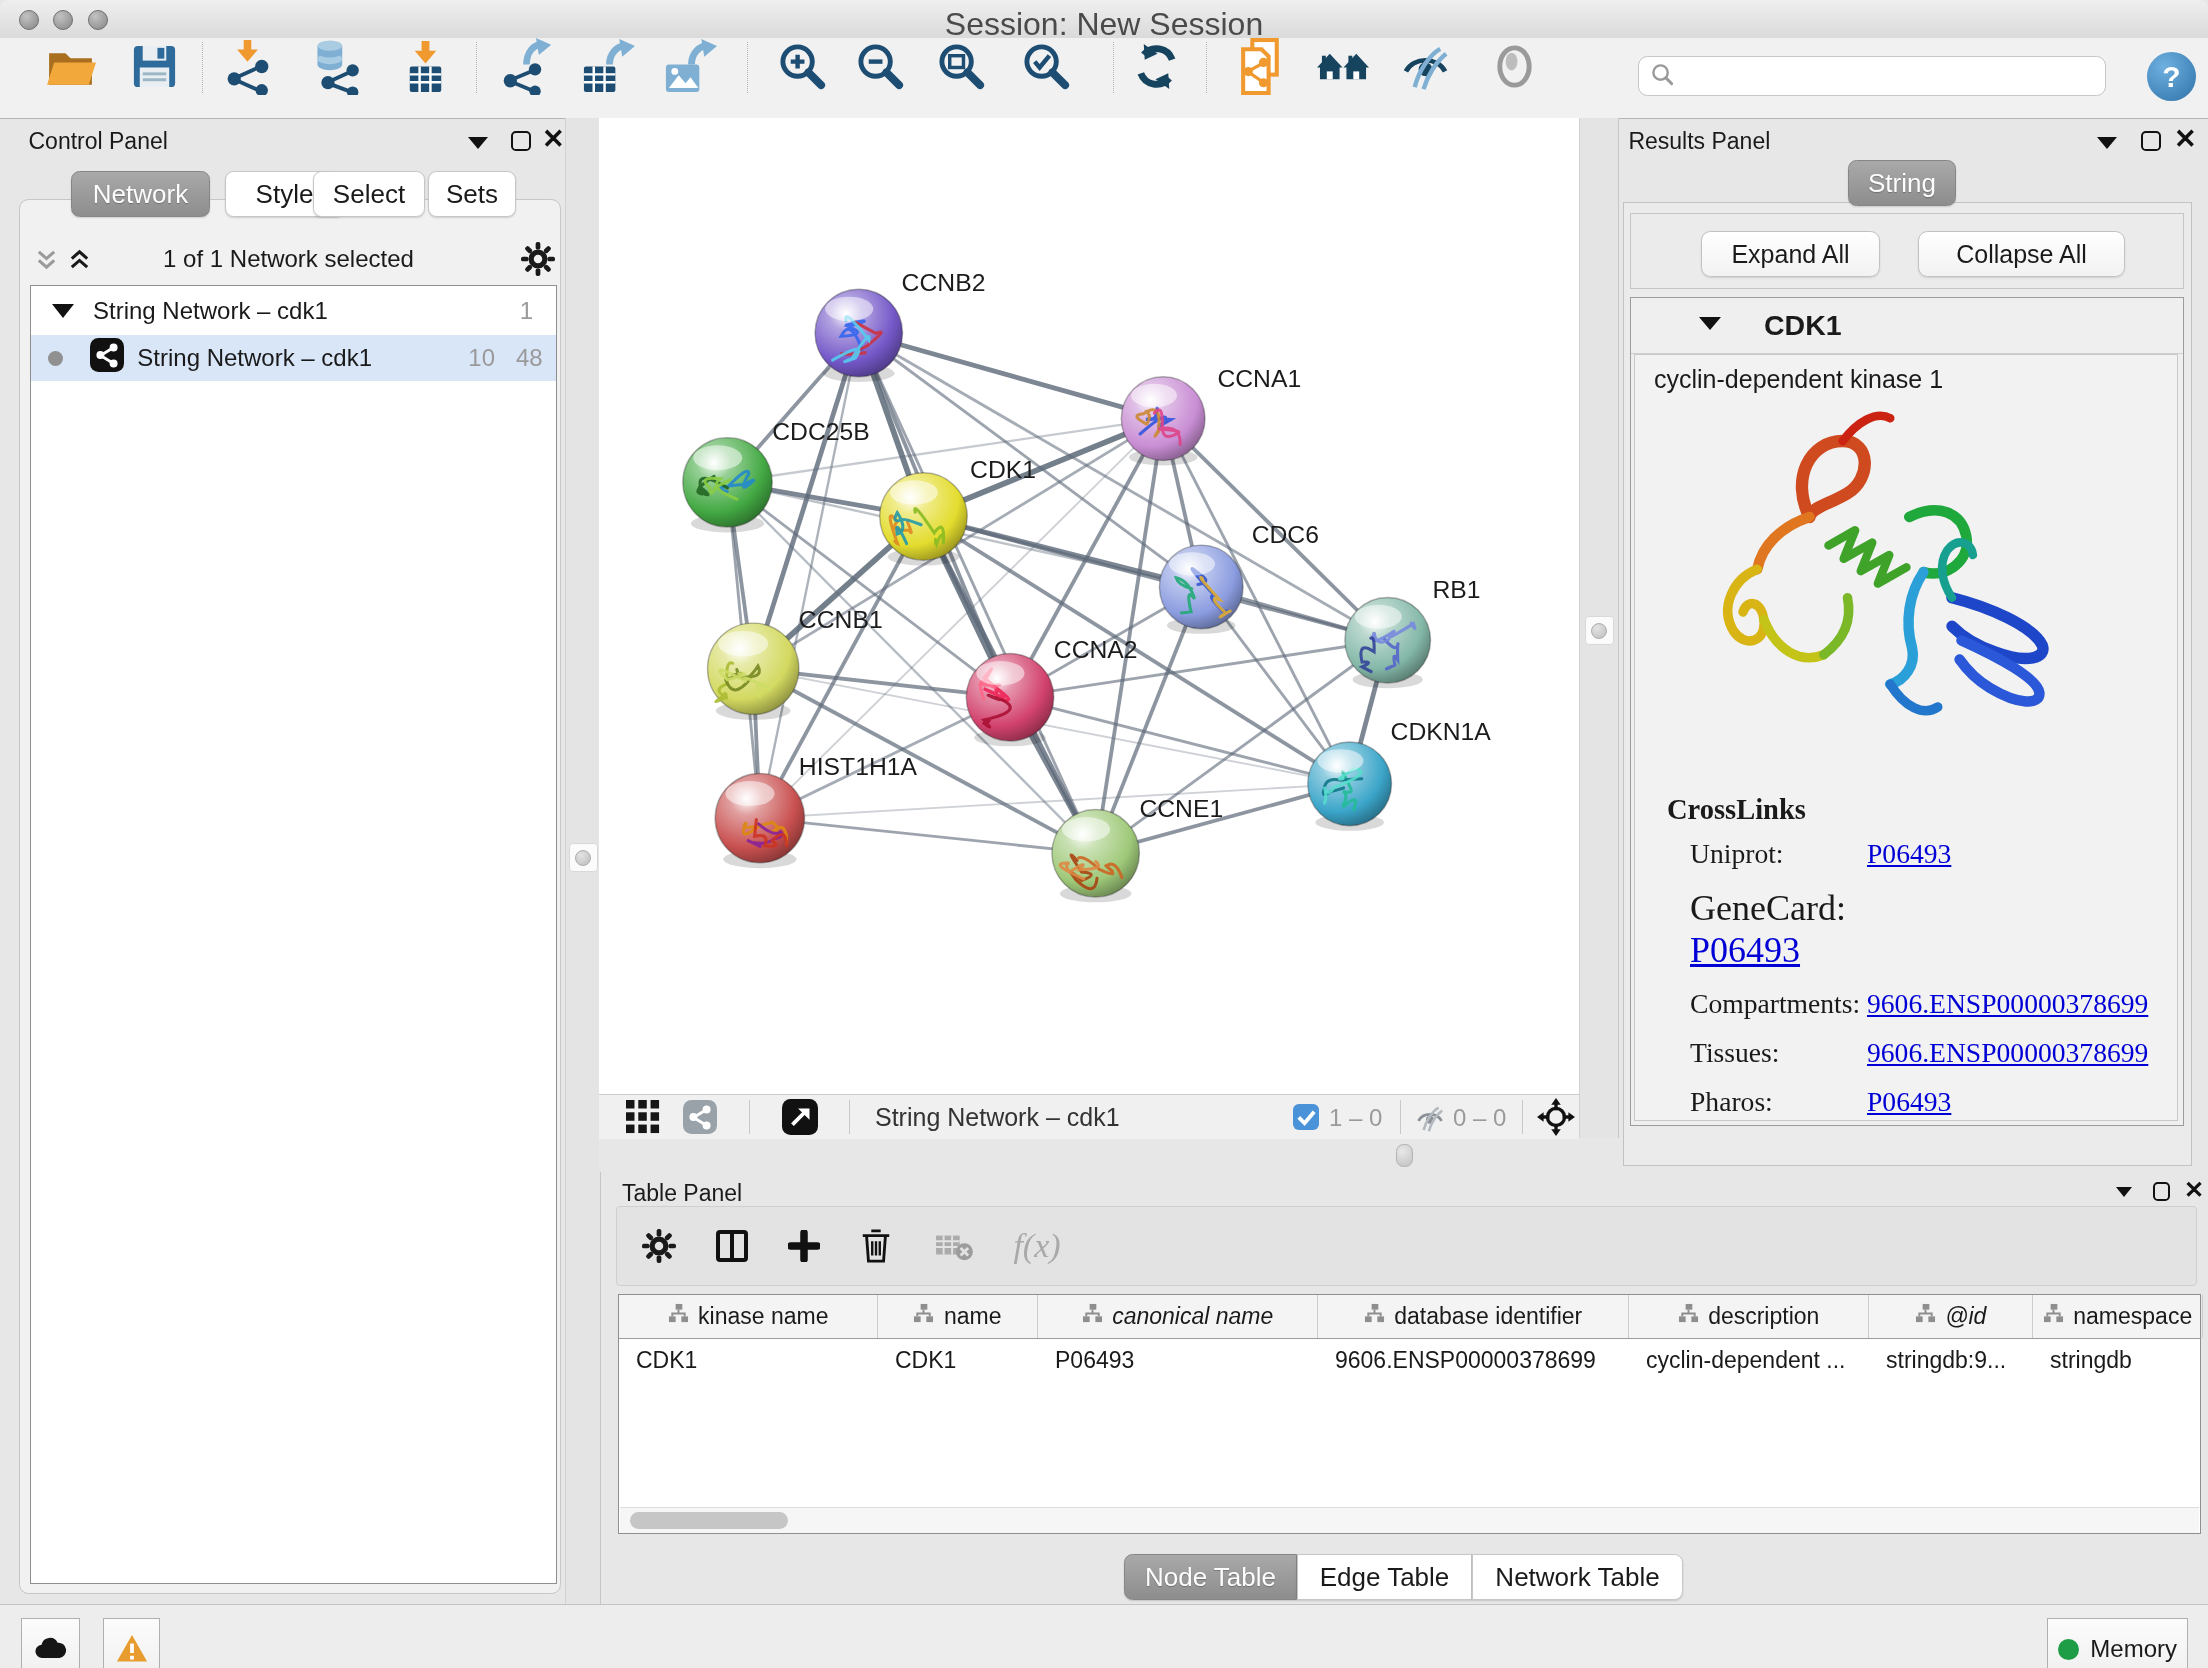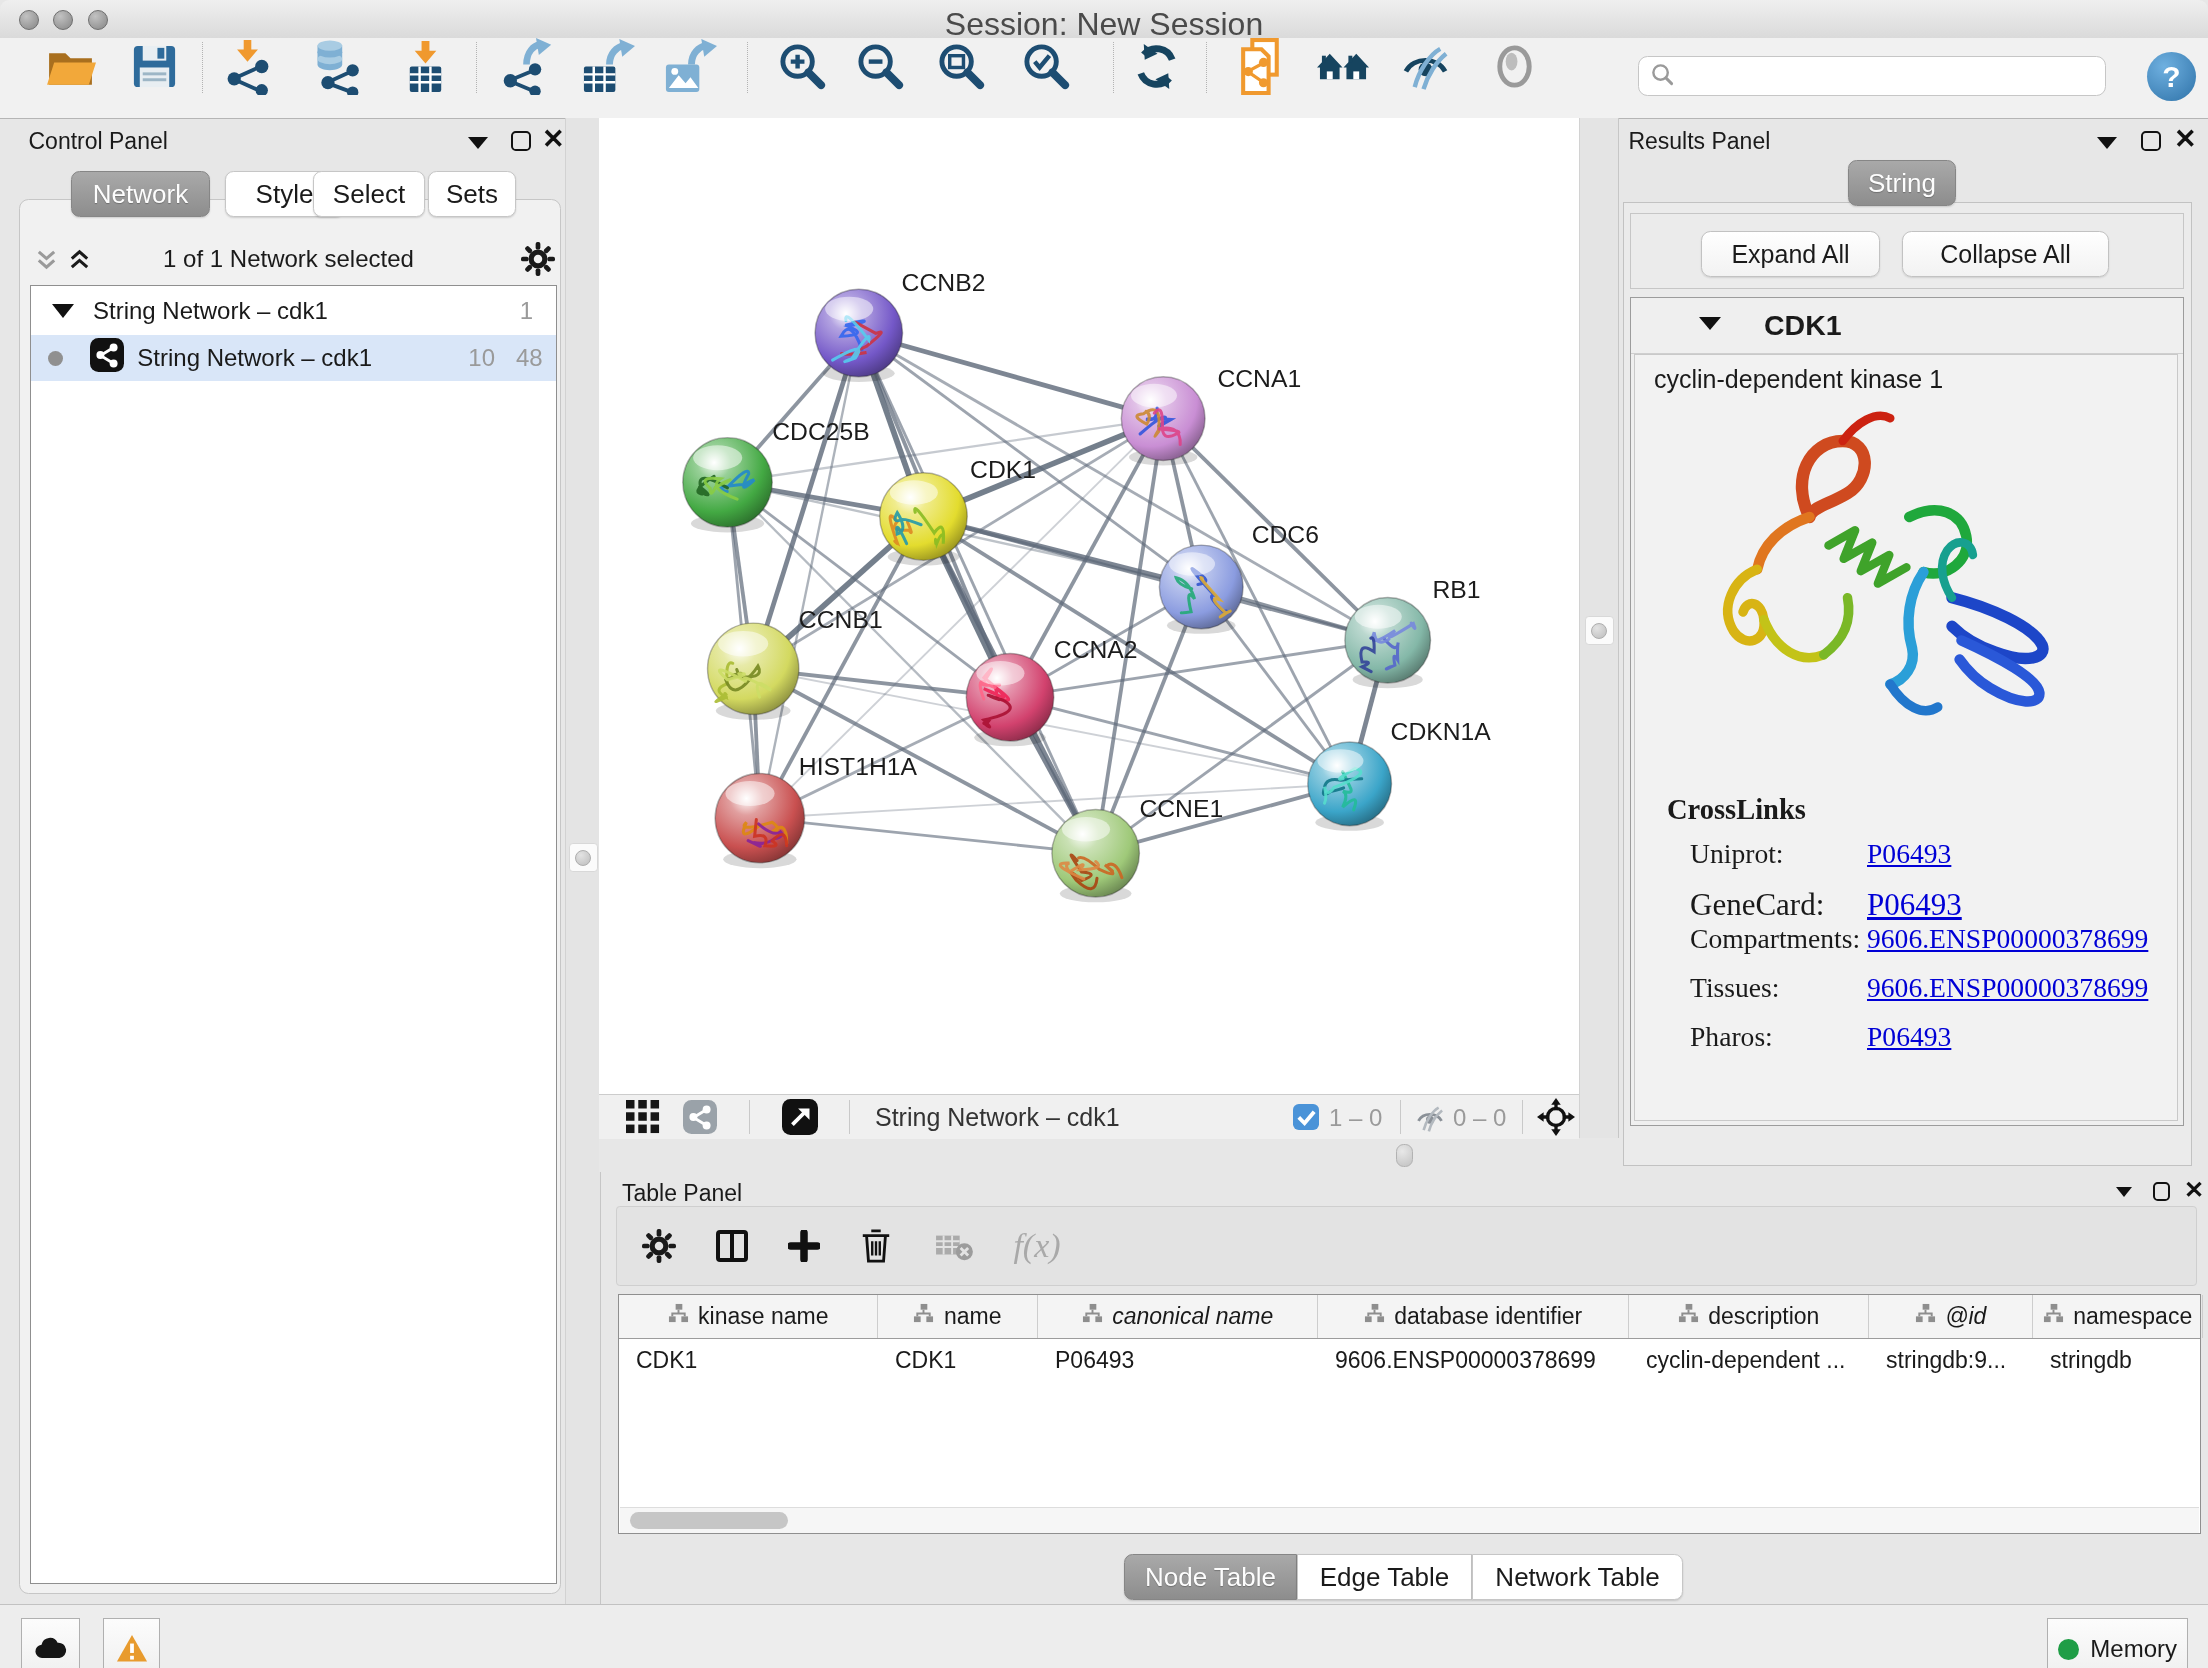--- a/index.html
+++ b/index.html
@@ -657,21 +657,21 @@
 <div class="abs" style="left:1617px;top:118px;width:592px;height:1054px">
   <div class="abs ptitle" style="left:11.4px;top:9.5px">Results Panel</div>
   <div class="abs ph-caret" style="left:480px;top:19px"></div>
   <div class="abs ph-float" style="left:524px;top:13.3px"></div>
   <div class="abs ph-close" style="left:557px;top:10.5px">✕</div>
 </div>
 <div class="abs rp-pane"></div>
 <div class="tab sel abs" style="left:1848px;top:160px;width:108px">String</div>
 <div class="abs rp-box1">
   <div class="rp-btn" style="left:70px;top:17px;width:177px">Expand All</div>
-  <div class="rp-btn" style="left:271px;top:17px;width:205px">Collapse All</div>
+  <div class="rp-btn" style="left:287px;top:17px;width:205px">Collapse All</div>
 </div>
 <div class="abs rp-main">
   <div style="position:absolute;left:0;top:0;width:100%;height:55px;border-bottom:1px solid #cfcfcf">
     <span class="abs ph-caret" style="left:68px;top:19px;border-left-width:11.4px;border-right-width:11.4px;border-top-width:13.3px"></span>
     <span class="abs" style="left:133px;top:11.4px;font-size:28.5px;font-weight:bold">CDK1</span>
   </div>
 </div>
 <div class="abs rp-inner">
   <div style="position:absolute;left:19px;top:9.5px;font-size:25px">cyclin-dependent kinase 1</div>
   <div style="position:absolute;left:32px;top:48px">
@@ -692,21 +692,21 @@
         <path d="M300 205 C290 190 285 170 295 155 C305 142 320 145 322 160" stroke="#17a08f" stroke-width="9"></path>
       </g>
     </svg>
   </div>
   <div class="serif" style="position:absolute;left:32px;top:439px;font-size:28.5px;font-weight:bold">CrossLinks</div>
   <div id="crosslinks-rows" style="position:absolute;left:55px;top:483px;width:476px">
       <div class="serif" style="display: flex; margin-bottom: 17px; font-size: 27.6px;">
         <span style="width: 177px;">Uniprot:</span>
         <span class="xlink">P06493</span>
       </div>
-      <div class="serif" style="display: flex; font-size: 31px;">
+      <div class="serif" style="display: flex; margin-bottom: 17px; font-size: 36px; flex-direction: column;">
         <span style="width: 177px;">GeneCard:</span>
         <span class="xlink">P06493</span>
       </div>
       <div class="serif" style="display: flex; margin-bottom: 17px; font-size: 27.6px;">
         <span style="width: 177px;">Compartments:</span>
         <span class="xlink">9606.ENSP00000378699</span>
       </div>
       <div class="serif" style="display: flex; margin-bottom: 17px; font-size: 27.6px;">
         <span style="width: 177px;">Tissues:</span>
         <span class="xlink">9606.ENSP00000378699</span>

